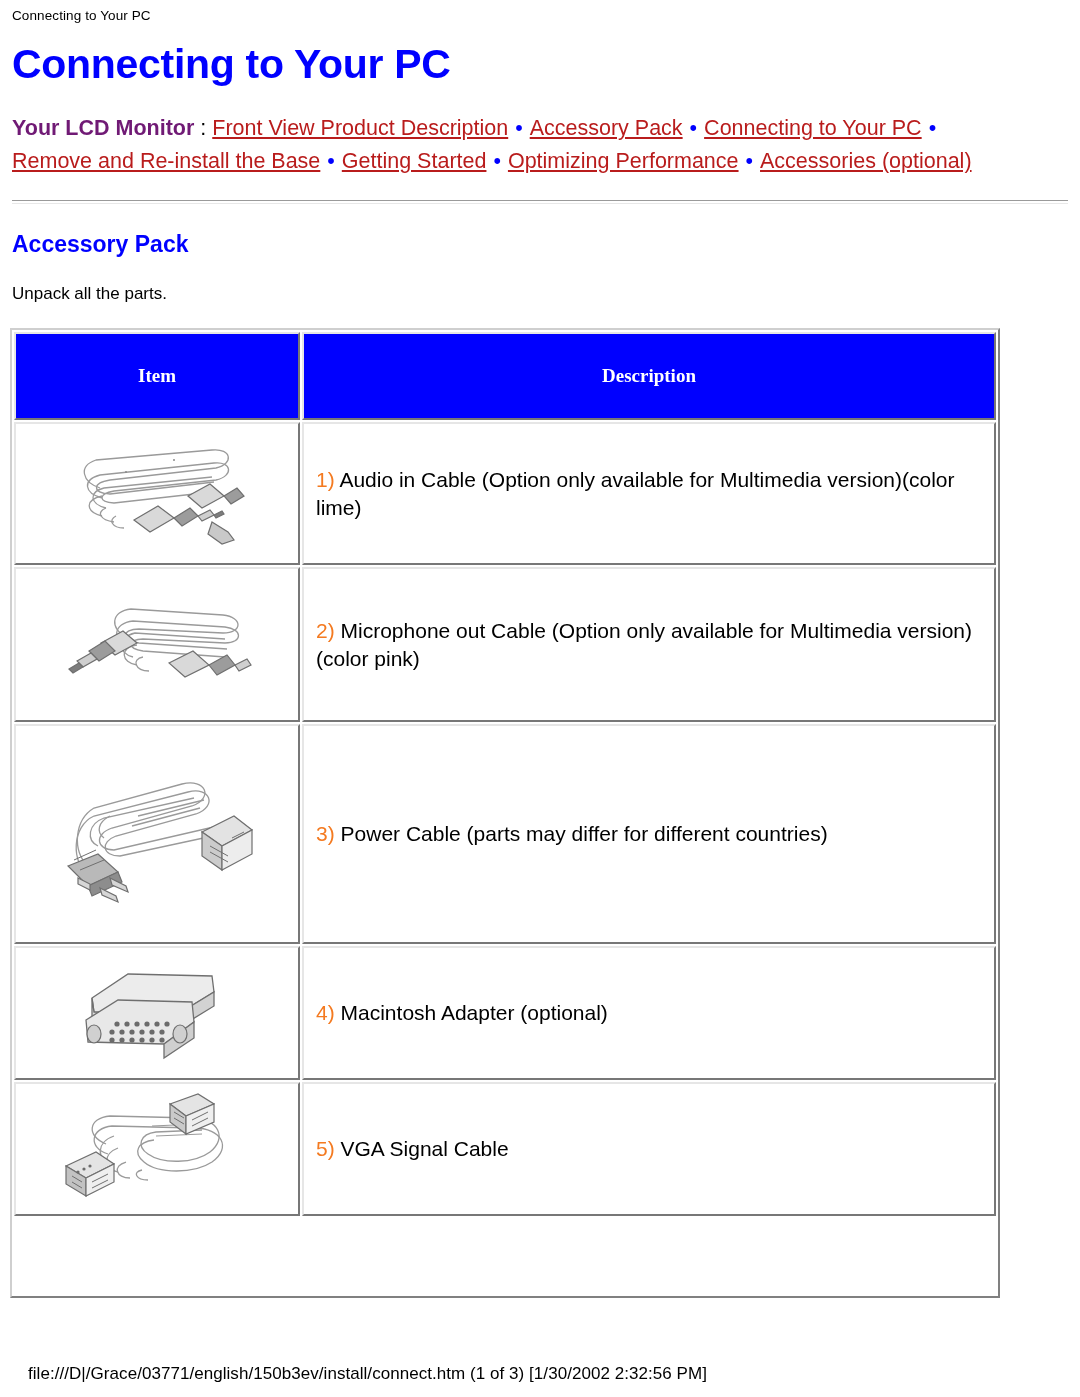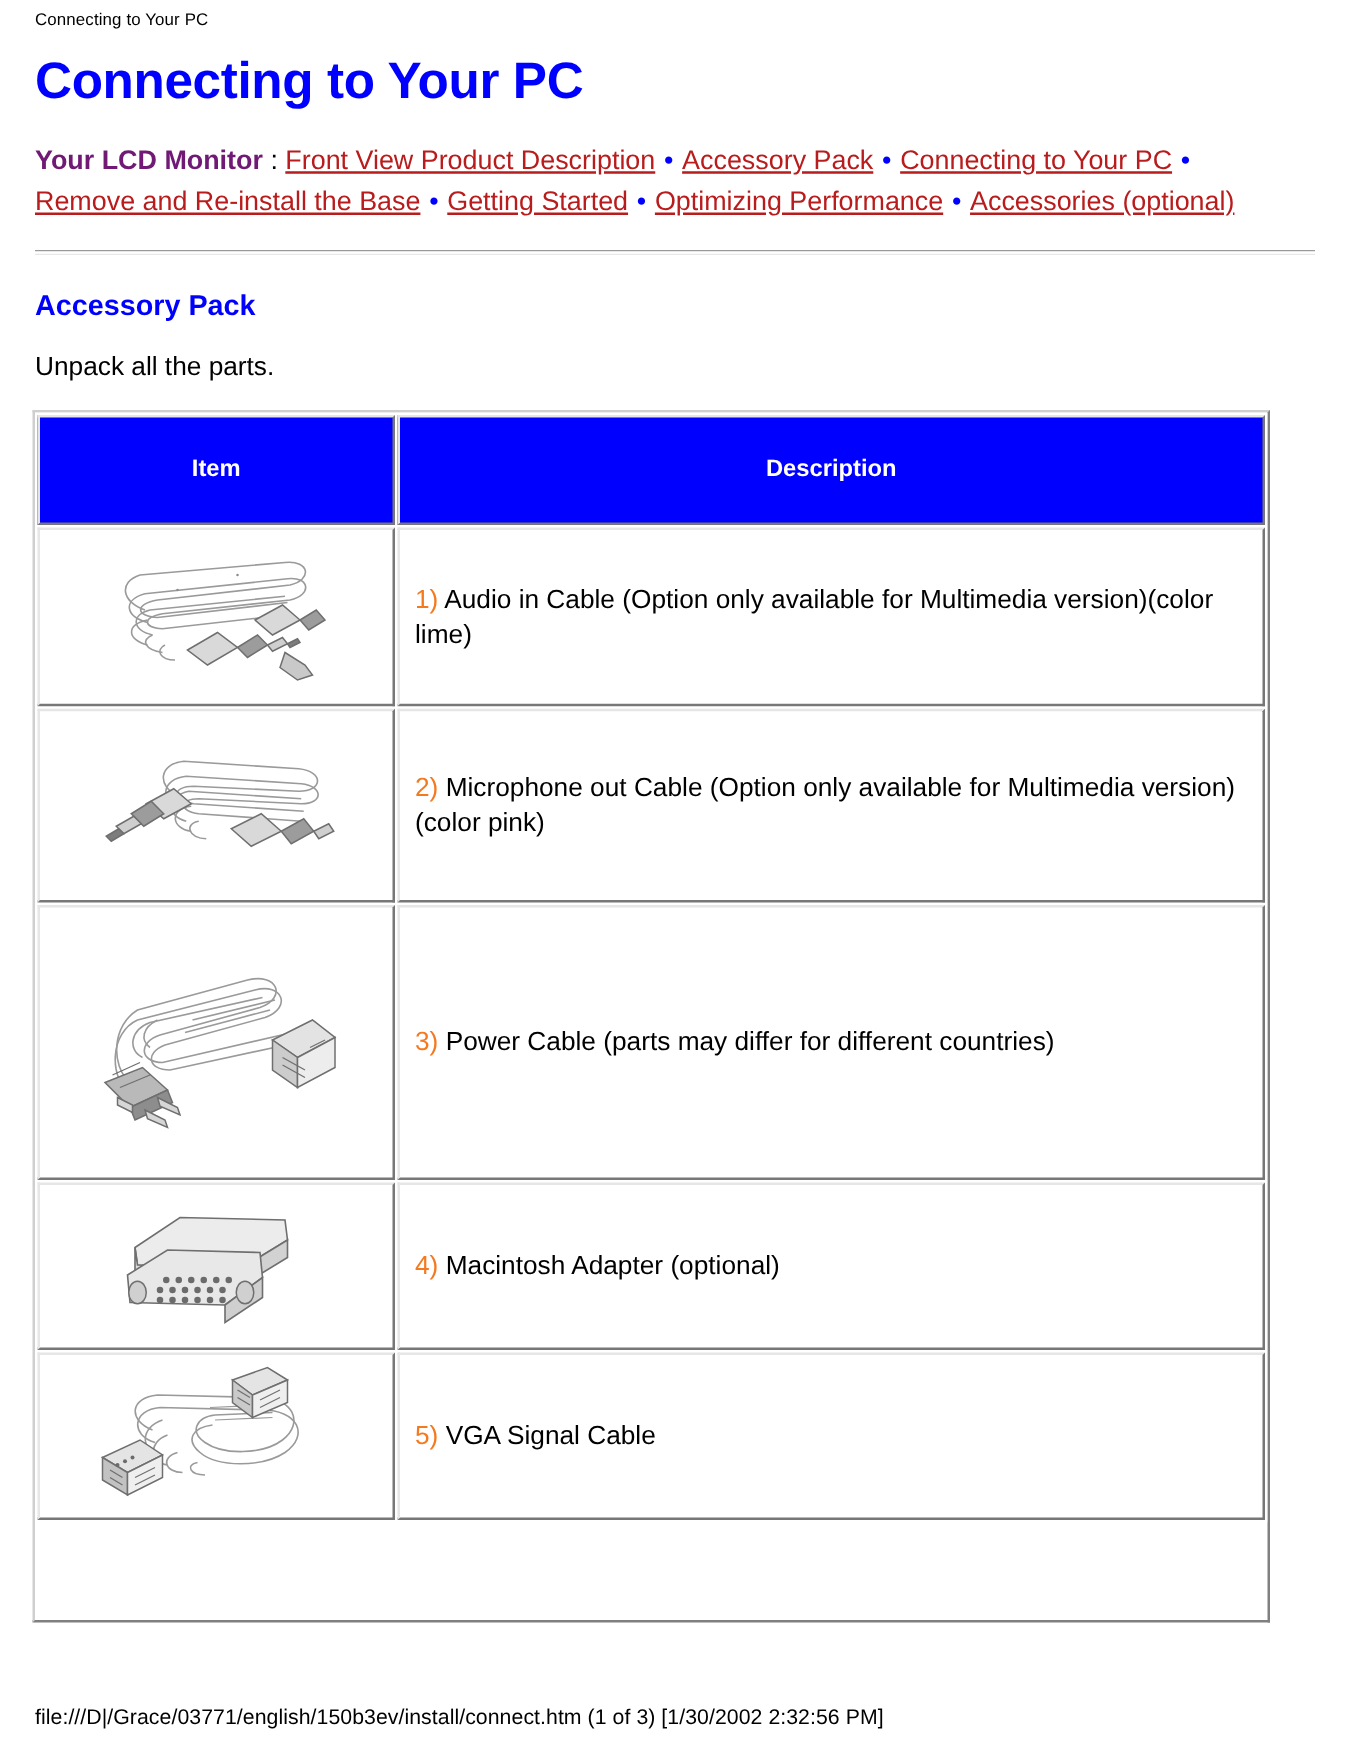--- a/index.html
+++ b/index.html
@@ -15,21 +15,21 @@
     font-family: "Liberation Sans", sans-serif;
     color: #000000;
     overflow: hidden;
   }
 
   .page {
     position: relative;
     width: 1080px;
     height: 1397px;
     box-sizing: border-box;
-    padding: 0 24px;
+    padding: 0 8px;
   }
 
   
   .print-header {
     font-size: 13.5px;
     line-height: 16px;
     color: #000;
     padding-top: 8px;
     padding-left: 4px;
     letter-spacing: 0.1px;
@@ -81,21 +81,21 @@
   
   .section-heading {
     color: #0000ff;
     font-size: 23px;
     line-height: 26px;
     font-weight: bold;
     margin: 27px 0 0 4px;
   }
 
   .intro-text {
-    font-size: 21px;
+    font-size: 17px;
     line-height: 24px;
     margin: 25px 0 0 4px;
     color: #000;
   }
 
   
   .acc-table-wrap {
     margin: 22px 0 0 2px;
     width: 990px;
     border-left: 2px solid #cfcfcf;
@@ -121,20 +121,21 @@
     background: #0000ff;
     color: #ffffff;
     font-size: 19px;
     font-weight: bold;
     vertical-align: middle;
     height: 82px;
     border-left: 2px solid #e6e6e6;
     border-top: 2px solid #e6e6e6;
     border-right: 2px solid #777777;
     border-bottom: 2px solid #777777;
+    font-family: Liberation Serif, serif;
   }
 
   table.acc td {
     background: #ffffff;
     border-left: 2px solid #e6e6e6;
     border-top: 2px solid #e6e6e6;
     border-right: 2px solid #777777;
     border-bottom: 2px solid #777777;
     vertical-align: middle;
   }

